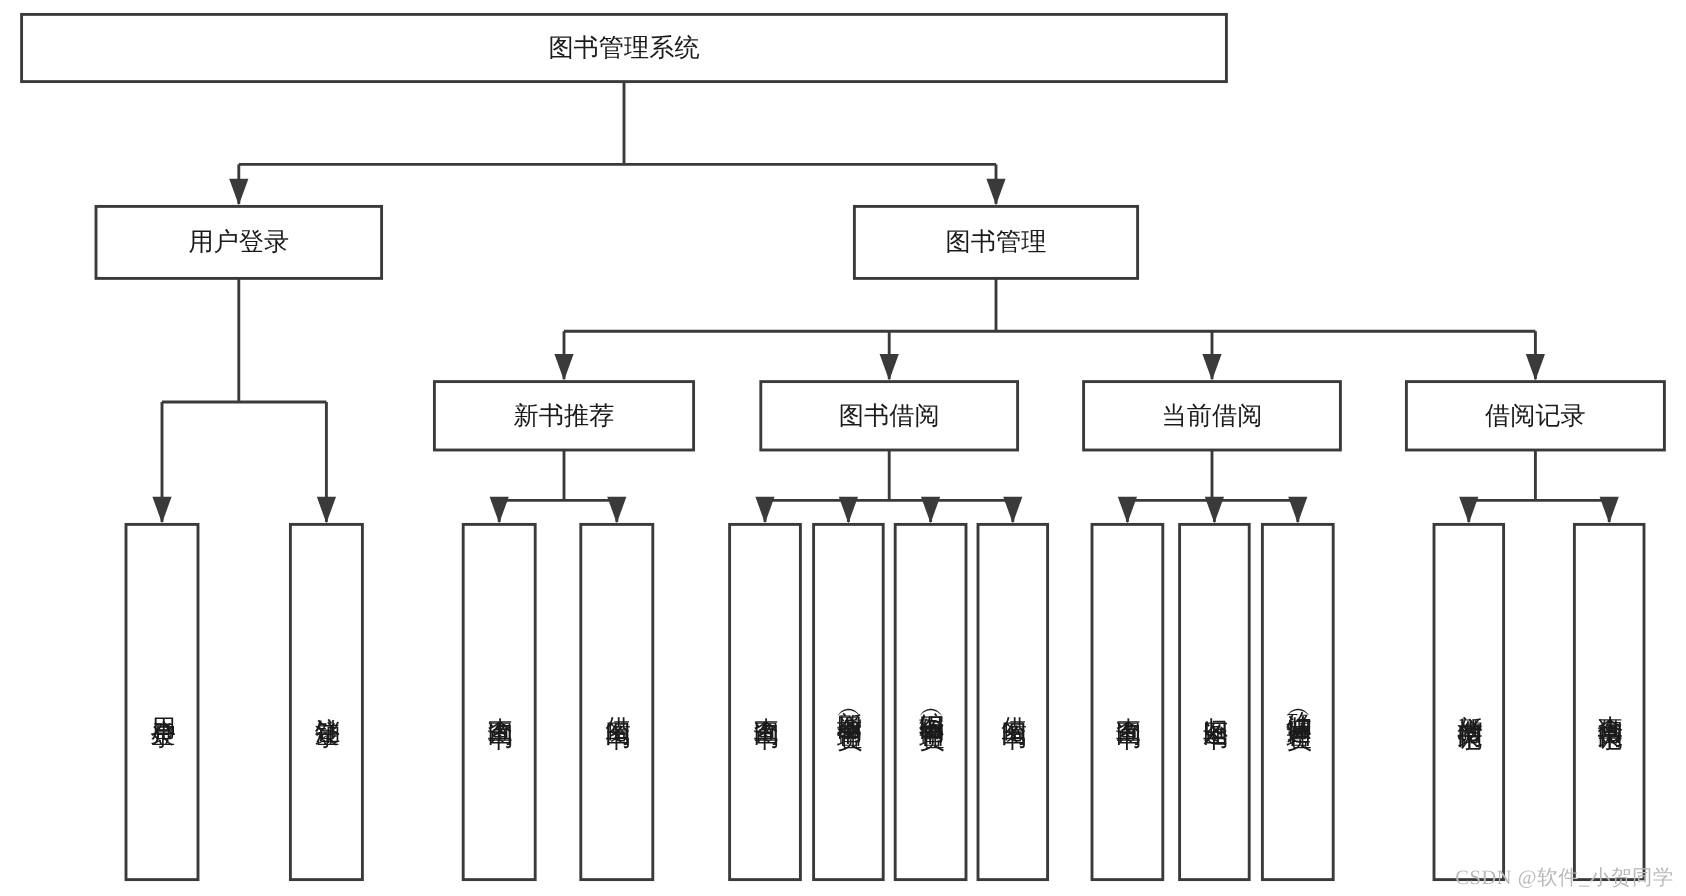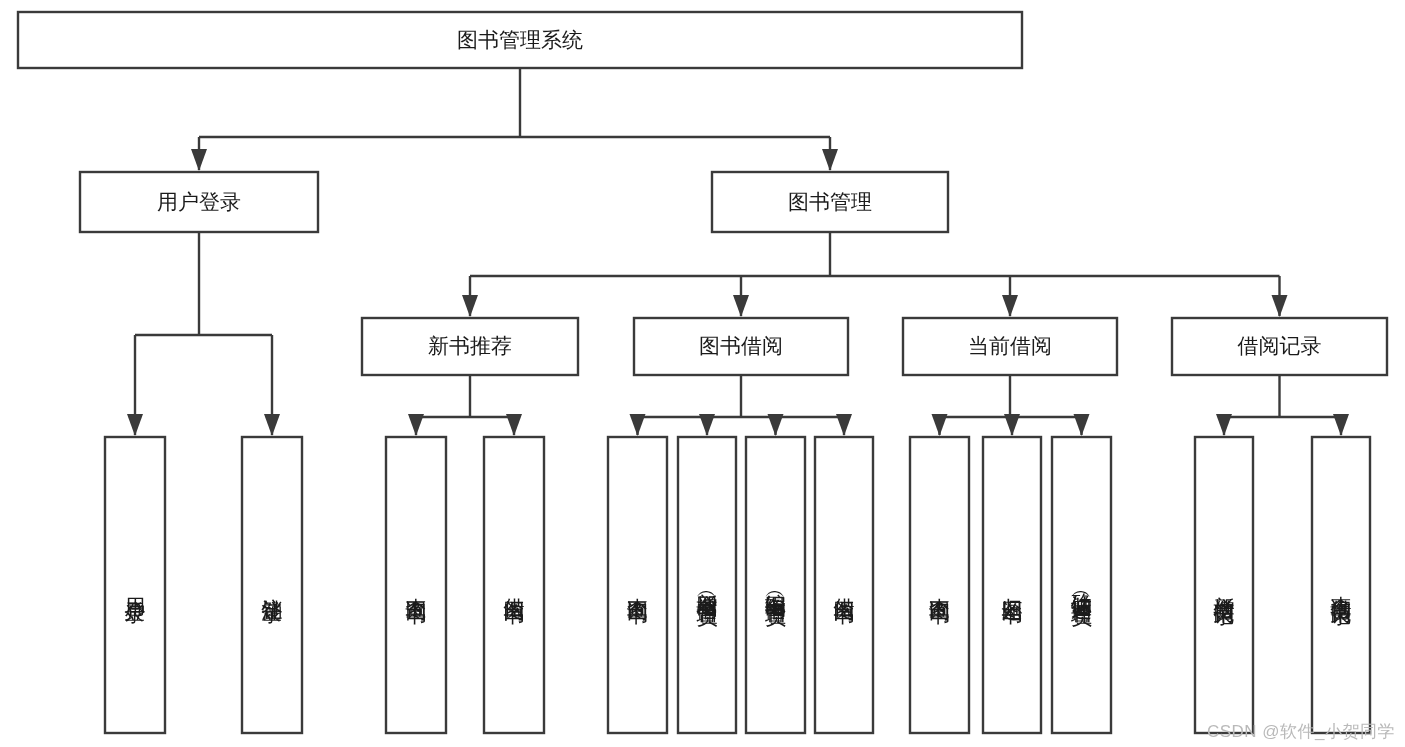--- a/index.html
+++ b/index.html
@@ -54,21 +54,21 @@
     align-items: center;
     justify-content: center;
     text-align: center;
     white-space: nowrap;
     pointer-events: none;
   }
   #watermark {
     position: absolute;
     right: 10px;
     bottom: 4px;
-    font-family: Liberation Sans, sans-serif;
+    font-family: Liberation Serif, serif;
     font-size: 17px;
     color: #b9b9b9;
     white-space: nowrap;
     letter-spacing: 0.5px;
     margin-left: 24px;
   }
 </style>
 </head>
 <body>
 

